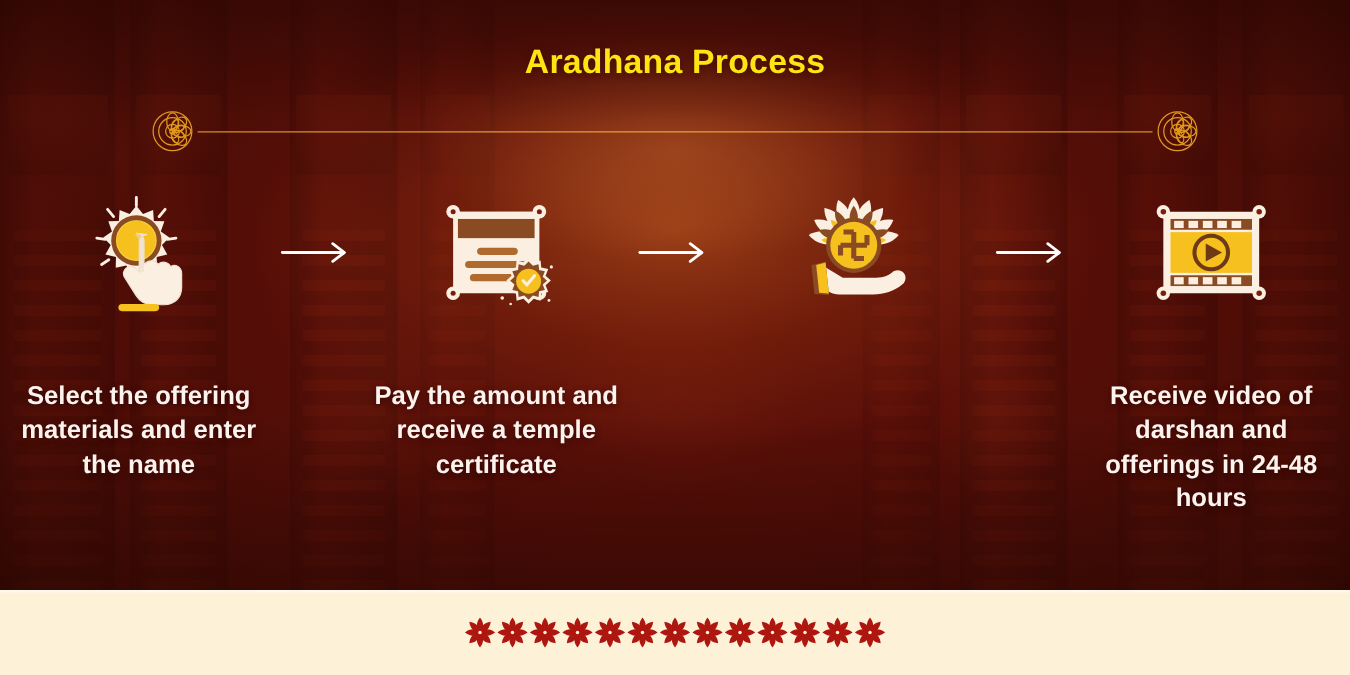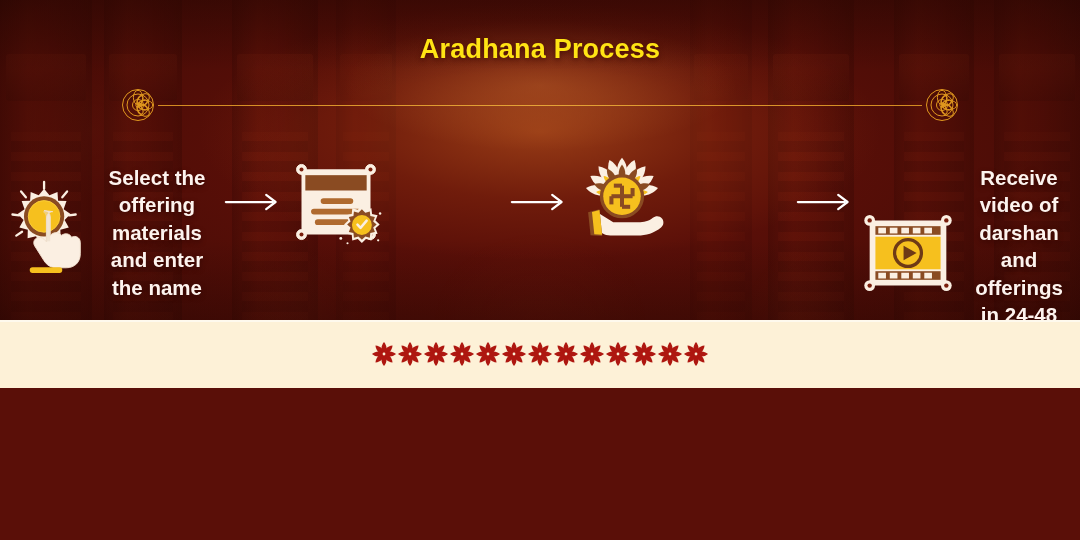--- a/index.html
+++ b/index.html
@@ -6,21 +6,21 @@
   html, body {
     width:1080px; height:540px;
     font-family:"Liberation Sans", sans-serif;
     overflow:hidden;
     background:#5a0f08;
   }
 
   
   #stage {
     position:relative;
-    width:1080px; height:388px;
+    width:1080px; height:540px;
     overflow:hidden;
   }
 
   
   .bg-base {
     position:absolute; inset:0;
     background:
       radial-gradient(ellipse 60% 52% at 50% 40%, #a8insufficient 0%, transparent 0%),
       linear-gradient(180deg,#5e1208 0%, #6b1509 30%, #5d1107 60%, #4a0c05 100%);
   }
@@ -80,21 +80,21 @@
     opacity:.95;
   }
   .medallion { width:40px; height:40px; flex:0 0 40px; margin-top:0; }
   .medallion svg { display:block; }
 
   
   .steps {
     position:absolute; left:0; right:0; top:150px;
     display:flex; align-items:flex-start; justify-content:center;
   }
-  .step { width:235px; display:flex; flex-direction:row; align-items:center; }
+  .step { width:235px; display:flex; flex-direction:column; align-items:center;gap:35px; }
   .step-icon { height:104px; display:flex; align-items:center; justify-content:center; }
   .step-label {
     margin-top:14px;
     text-align:center;
     color:#fdf3ee;
     font-size:20.5px; font-weight:bold; line-height:1.34;
     text-shadow:0 2px 5px rgba(45,5,2,.70);
     padding:0 6px;
   }
   .arrow { width:64px; flex:0 0 64px; height:104px; display:flex; align-items:center; justify-content:center; }
@@ -287,20 +287,21 @@
           </g>
 
           <g fill="#FBEFE2">
             <circle cx="57" cy="86" r="1.5"></circle>
             <circle cx="64" cy="91" r="1.1"></circle>
             <circle cx="98" cy="60" r="1.3"></circle>
             <circle cx="96" cy="88" r="1.2"></circle>
           </g>
         </svg>
       </div>
+      <div class="step-label">Pay the amount and receive a temple certificate</div>
     </div>
 
     <div class="arrow">
       <svg viewBox="0 0 64 22" width="60" height="22">
         <line x1="2" y1="11" x2="52" y2="11" stroke="#FFFFFF" stroke-width="2.4" stroke-linecap="round"></line>
         <polyline points="45,3.5 55,11 45,18.5" fill="none" stroke="#FFFFFF" stroke-width="2.4" stroke-linecap="round" stroke-linejoin="round"></polyline>
       </svg>
     </div>
 
     <div class="step">

